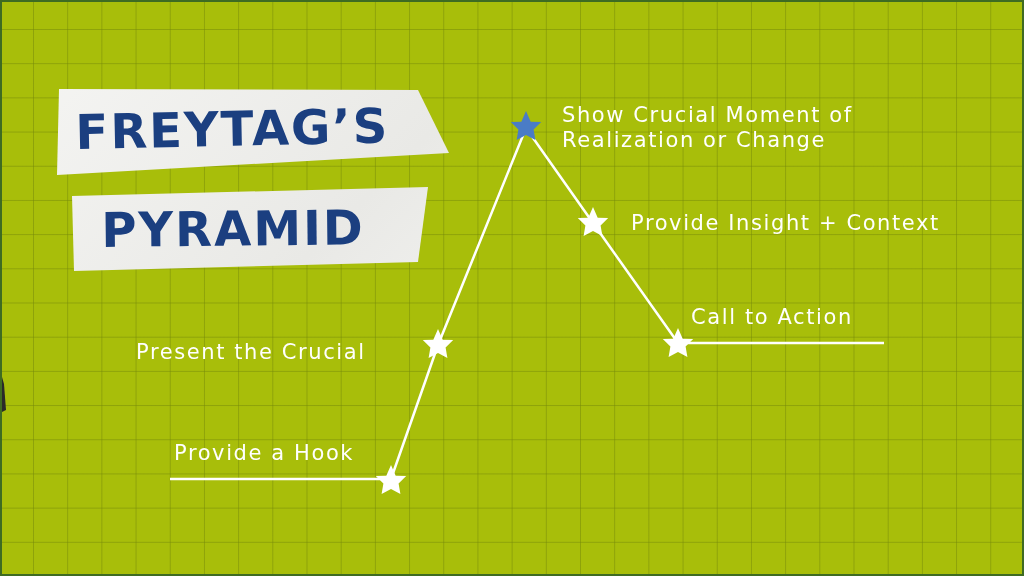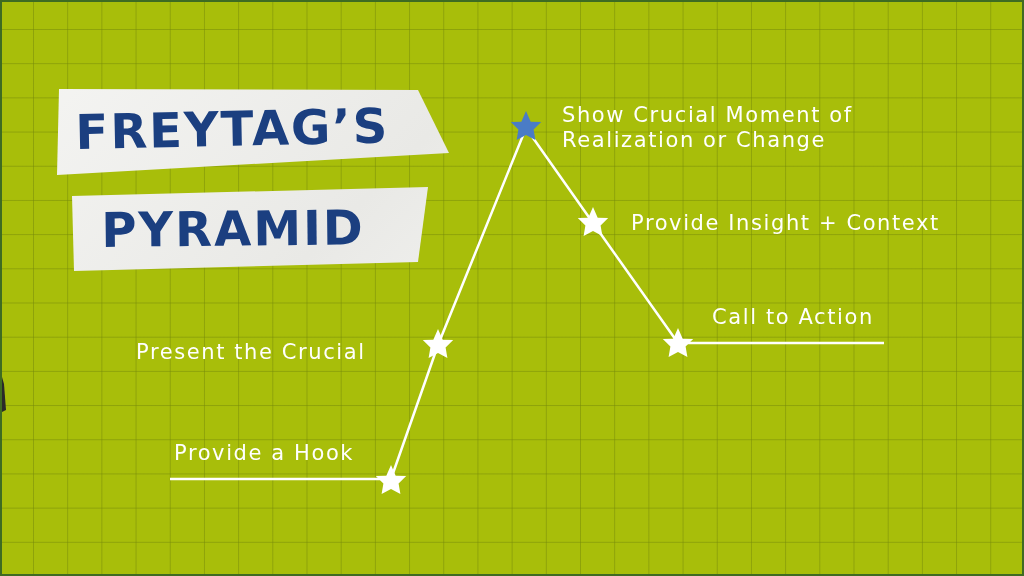--- a/index.html
+++ b/index.html
@@ -84,15 +84,15 @@
     <g transform="translate(678,344)">
       <polygon points="0,-16 4.7,-5.2 15.2,-4.9 7.6,2.5 9.4,13 0,8 -9.4,13 -7.6,2.5 -15.2,-4.9 -4.7,-5.2" fill="#ffffff"></polygon>
     </g>
   </svg>
 
   <div class="label" style="left:172px; top:439px;">Provide a Hook</div>
   <div class="label" style="left:134px; top:338px;">Present the Crucial</div>
   <div class="label" style="left:560px; top:101px;">Show Crucial Moment of</div>
   <div class="label" style="left:560px; top:126px;">Realization or Change</div>
   <div class="label" style="left:629px; top:209px;">Provide Insight + Context</div>
-  <div class="label" style="left:710px; top:303px;">Call to Action</div>
+  <div class="label" style="left:689px; top:303px;">Call to Action</div>
 
 </div>
 
 </body></html>

